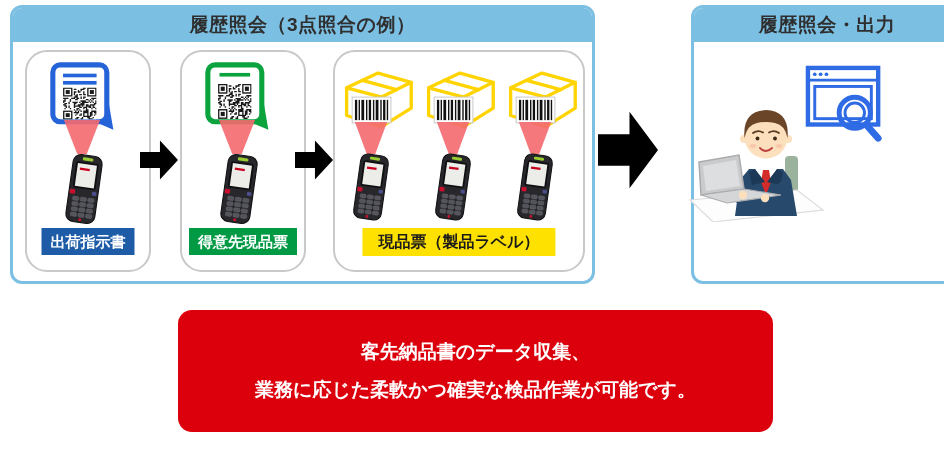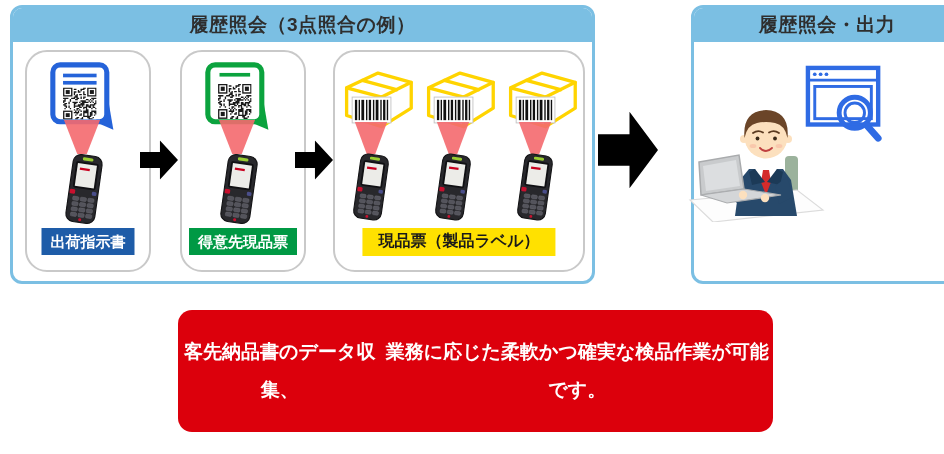--- a/index.html
+++ b/index.html
@@ -29,37 +29,37 @@
   .card3{left:333px;top:50px;width:252px;height:222px;}
   .abs{position:absolute;}
   
   .step-label{
     position:absolute;left:50%;transform:translateX(-50%);top:176px;
     white-space:nowrap;font-weight:bold;font-size:15px;line-height:1;
     padding:6px 9px;color:#fff;
   }
   .label-blue{background:var(--label-blue,#1E5CA8);}
   .label-green{background:var(--label-green,#009944);}
-  .label-yellow{background:var(--label-yellow,#FFE100);color:#1a1a1a;font-size:16px;padding:6px 16px;font-family:Liberation Mono, monospace;}
+  .label-yellow{background:var(--label-yellow,#FFE100);color:#1a1a1a;font-size:16px;padding:6px 16px;}
   
   .flow-arrow{position:absolute;}
   
   .doc-frame{stroke:var(--doc-blue,#2563D9);fill:#fff;}
   .doc-fill{fill:var(--doc-blue,#2563D9);}
   .tag-frame{stroke:var(--tag-green,#0BA33E);fill:#fff;}
   .tag-fill{fill:var(--tag-green,#0BA33E);}
   .box-line{stroke:var(--box-yellow,#FFD400);fill:none;stroke-width:3.6;stroke-linejoin:round;stroke-linecap:round;}
   .beam polygon{fill:var(--beam-red,#F4696E);opacity:.9;}
   .browser-stroke{stroke:var(--browser-blue,#2F6BE4);fill:none;}
   .browser-fill{fill:var(--browser-blue,#2F6BE4);}
   
   .message-box{
     position:absolute;left:178px;top:310px;width:595px;height:122px;
     background:var(--message-red,#DC000C);border-radius:14px;
-    display:flex;flex-direction:row;align-items:center;justify-content:center;
+    display:flex;flex-direction:column;align-items:center;justify-content:center;
     color:#fff;font-weight:bold;font-size:19px;line-height:38px;text-align:center;
   }
   .hidden-defs{position:absolute;width:0;height:0;overflow:hidden;}
 </style>
 </head>
 <body>
 
 <svg class="hidden-defs" aria-hidden="true">
   <defs>
 

